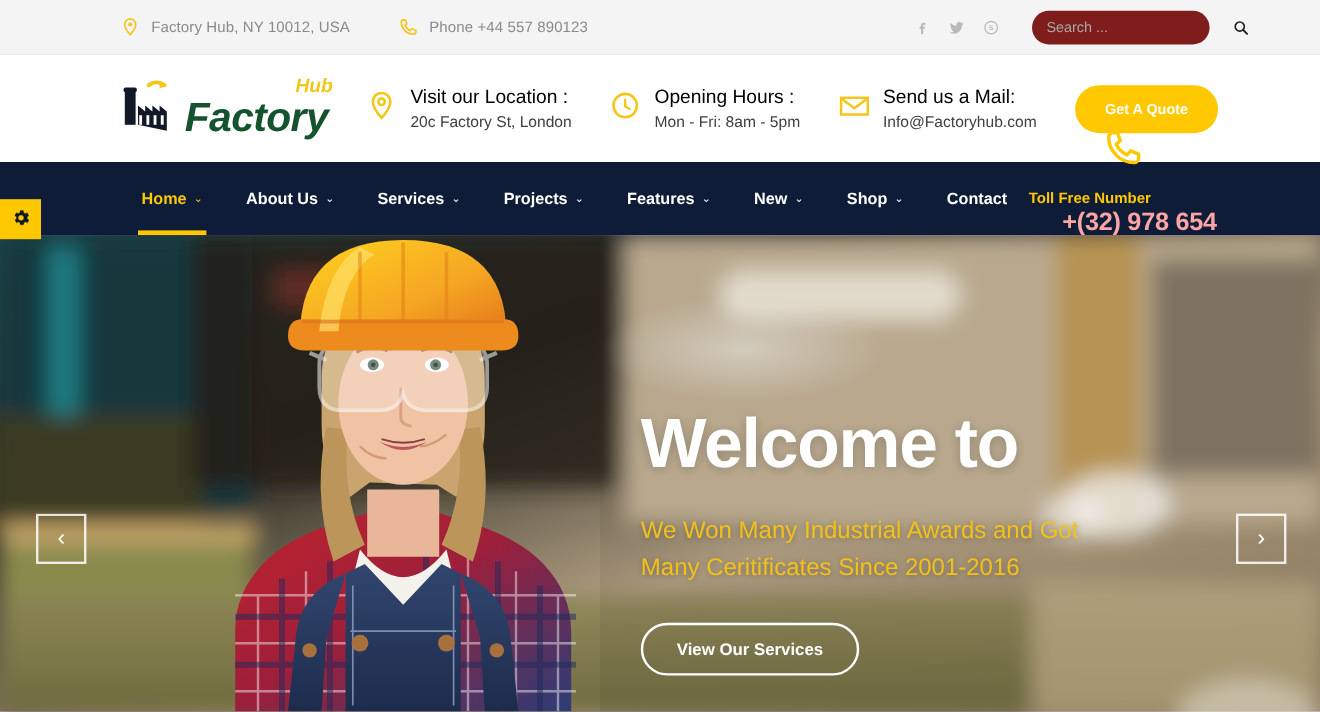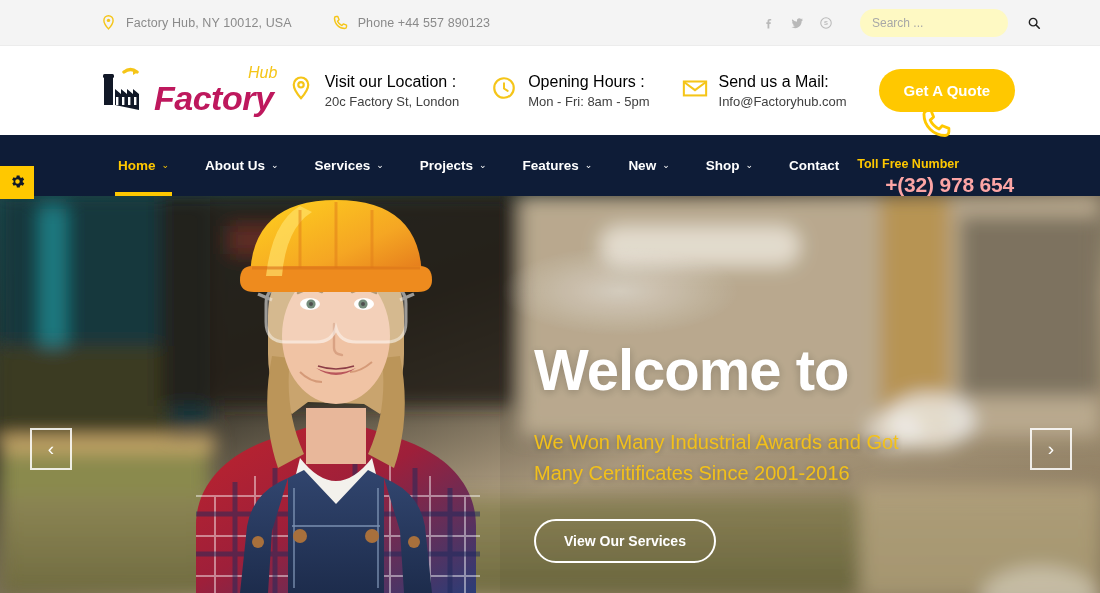--- a/index.html
+++ b/index.html
@@ -21,54 +21,54 @@
   .tb-item .txt { font-size: 12.5px; color: #8a8a8a; letter-spacing: .1px; }
   .tb-ico { width: 17px; height: 17px; display: block; }
   .tb-spacer { flex: 1; }
   .socials { display: flex; align-items: center; gap: 5px; margin-right: 22px; }
   .soc {
     width: 24px; height: 24px; border-radius: 50%;
     display: flex; align-items: center; justify-content: center;
     color: #b9b9b9; font-size: 13px; font-weight: bold;
   }
   .searchbox {
-    width: 148px; height: 28px; background: #fef9c3; border-radius: 14px;
+    width: 148px; height: 28px; background: #7f1d1d; border-radius: 14px;
     display: flex; align-items: center; padding: 0 12px;
   }
   .searchbox input {
     flex: 1; border: 0; background: transparent; outline: none;
     font-size: 12px; color: #8d8d8d; font-family: "Liberation Sans", sans-serif;
   }
   .searchbox input::placeholder { color: #a8a8a8; }
   .search-btn { background: none; border: 0; cursor: pointer; padding: 0; line-height: 0; }
 
   
   .header {
     height: 89px; background: #fff;
     display: flex; align-items: center; padding: 0 85px 0 100px;
   }
   .logo { display: flex; align-items: flex-end; position: relative; }
   .logo-mark { width: 50px; height: 44px; margin-right: 4px; }
   .logo-wrap { position: relative; }
   .logo-text {
     font-size: 34px; font-weight: bold; font-style: italic;
-    color: #be185d; letter-spacing: -.5px; line-height: 1;
+    color: #14532d; letter-spacing: -.5px; line-height: 1;
   }
   .logo-hub {
     position: absolute; right: -4px; top: -17px;
-    font-size: 16px; font-weight: normal; font-style: italic; color: #f5c518;
+    font-size: 16px; font-weight: bold; font-style: italic; color: #f5c518;
   }
   .hdr-spacer { flex: 1; }
   .hdr-info { display: flex; align-items: center; gap: 11px; margin-right: 32px; }
   .hdr-ico { width: 26px; height: 26px; flex: none; }
   .hdr-t { font-size: 16px; font-weight: normal; color: #000000; line-height: 1.35; }
   .hdr-s { font-size: 13px; color: #404040; line-height: 1.35; }
   .quote-btn {
     background: #ffc800; color: #fff; border: 0; cursor: pointer;
-    font-size: 15px; font-weight: bold;
+    font-size: 12px; font-weight: bold;
     padding: 13px 25px; border-radius: 24px; white-space: nowrap;
     font-family: "Liberation Sans", sans-serif;
   }
 
   
   .nav {
     height: 61px; background: #0e1c37; display: flex; align-items: center;
     padding: 0 85px 0 100px; position: relative;
   }
   .nav-items { display: flex; align-items: center; height: 100%; }

